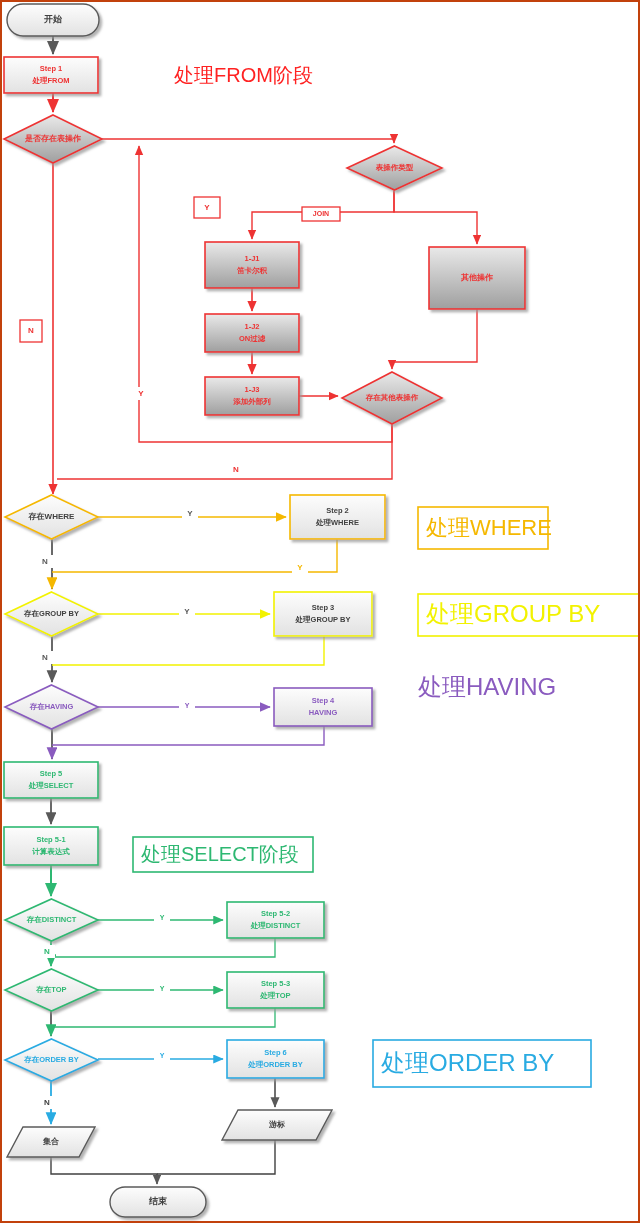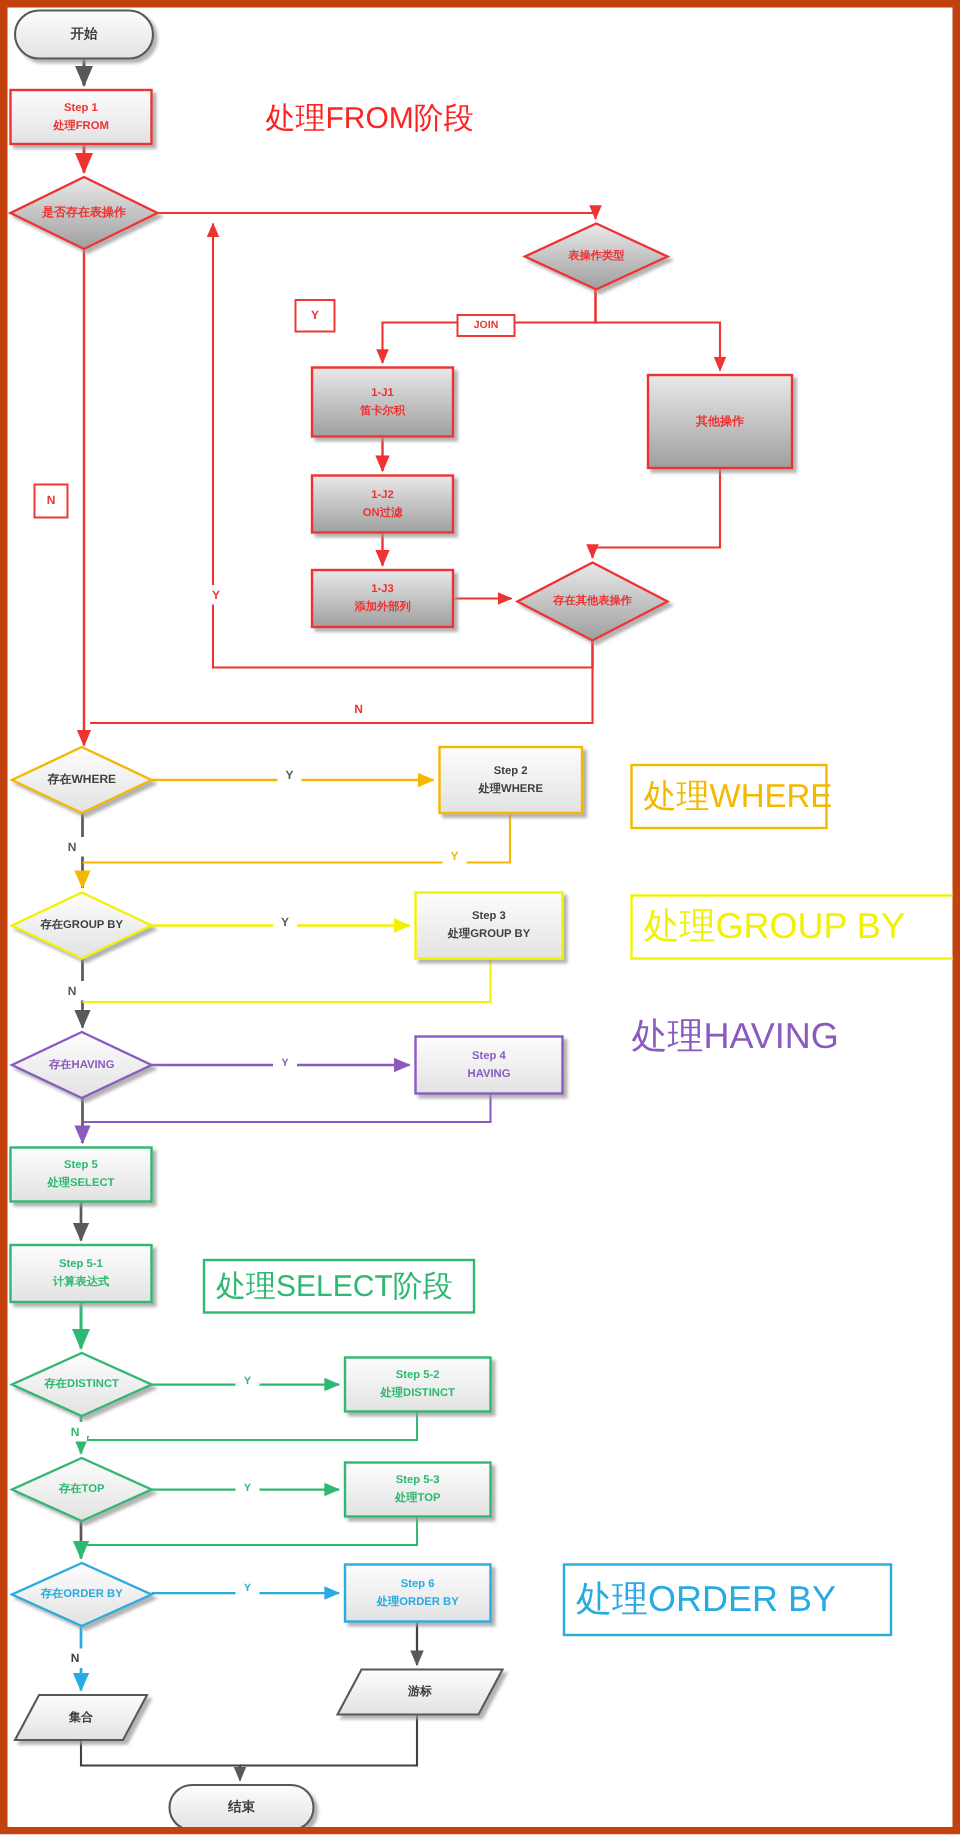--- a/index.html
+++ b/index.html
@@ -1,18 +1,18 @@
 <!DOCTYPE html>
 <html><head>
 <meta charset="utf-8">
 <style>
   html,body{margin:0;padding:0;background:#fff;}
   body{width:640px;height:1223px;font-family:"Liberation Sans","DejaVu Sans",sans-serif;}
   #canvas{position:relative;width:640px;height:1223px;overflow:hidden;background:#ffffff;
-          border:5px solid #c2410c;box-sizing:border-box;}
+          border:2px solid #c2410c;box-sizing:border-box;}
   svg{position:absolute;left:0;top:0;width:640px;height:1223px;}
 </style>
 </head>
 <body>
 
 <div id="canvas">
 <svg viewBox="0 0 640 1223" xmlns="http://www.w3.org/2000/svg">
   <defs>
     <linearGradient id="grad-gray-light" x1="0" y1="0" x2="0" y2="1">
       <stop offset="0%" stop-color="#fdfdfd"></stop>

